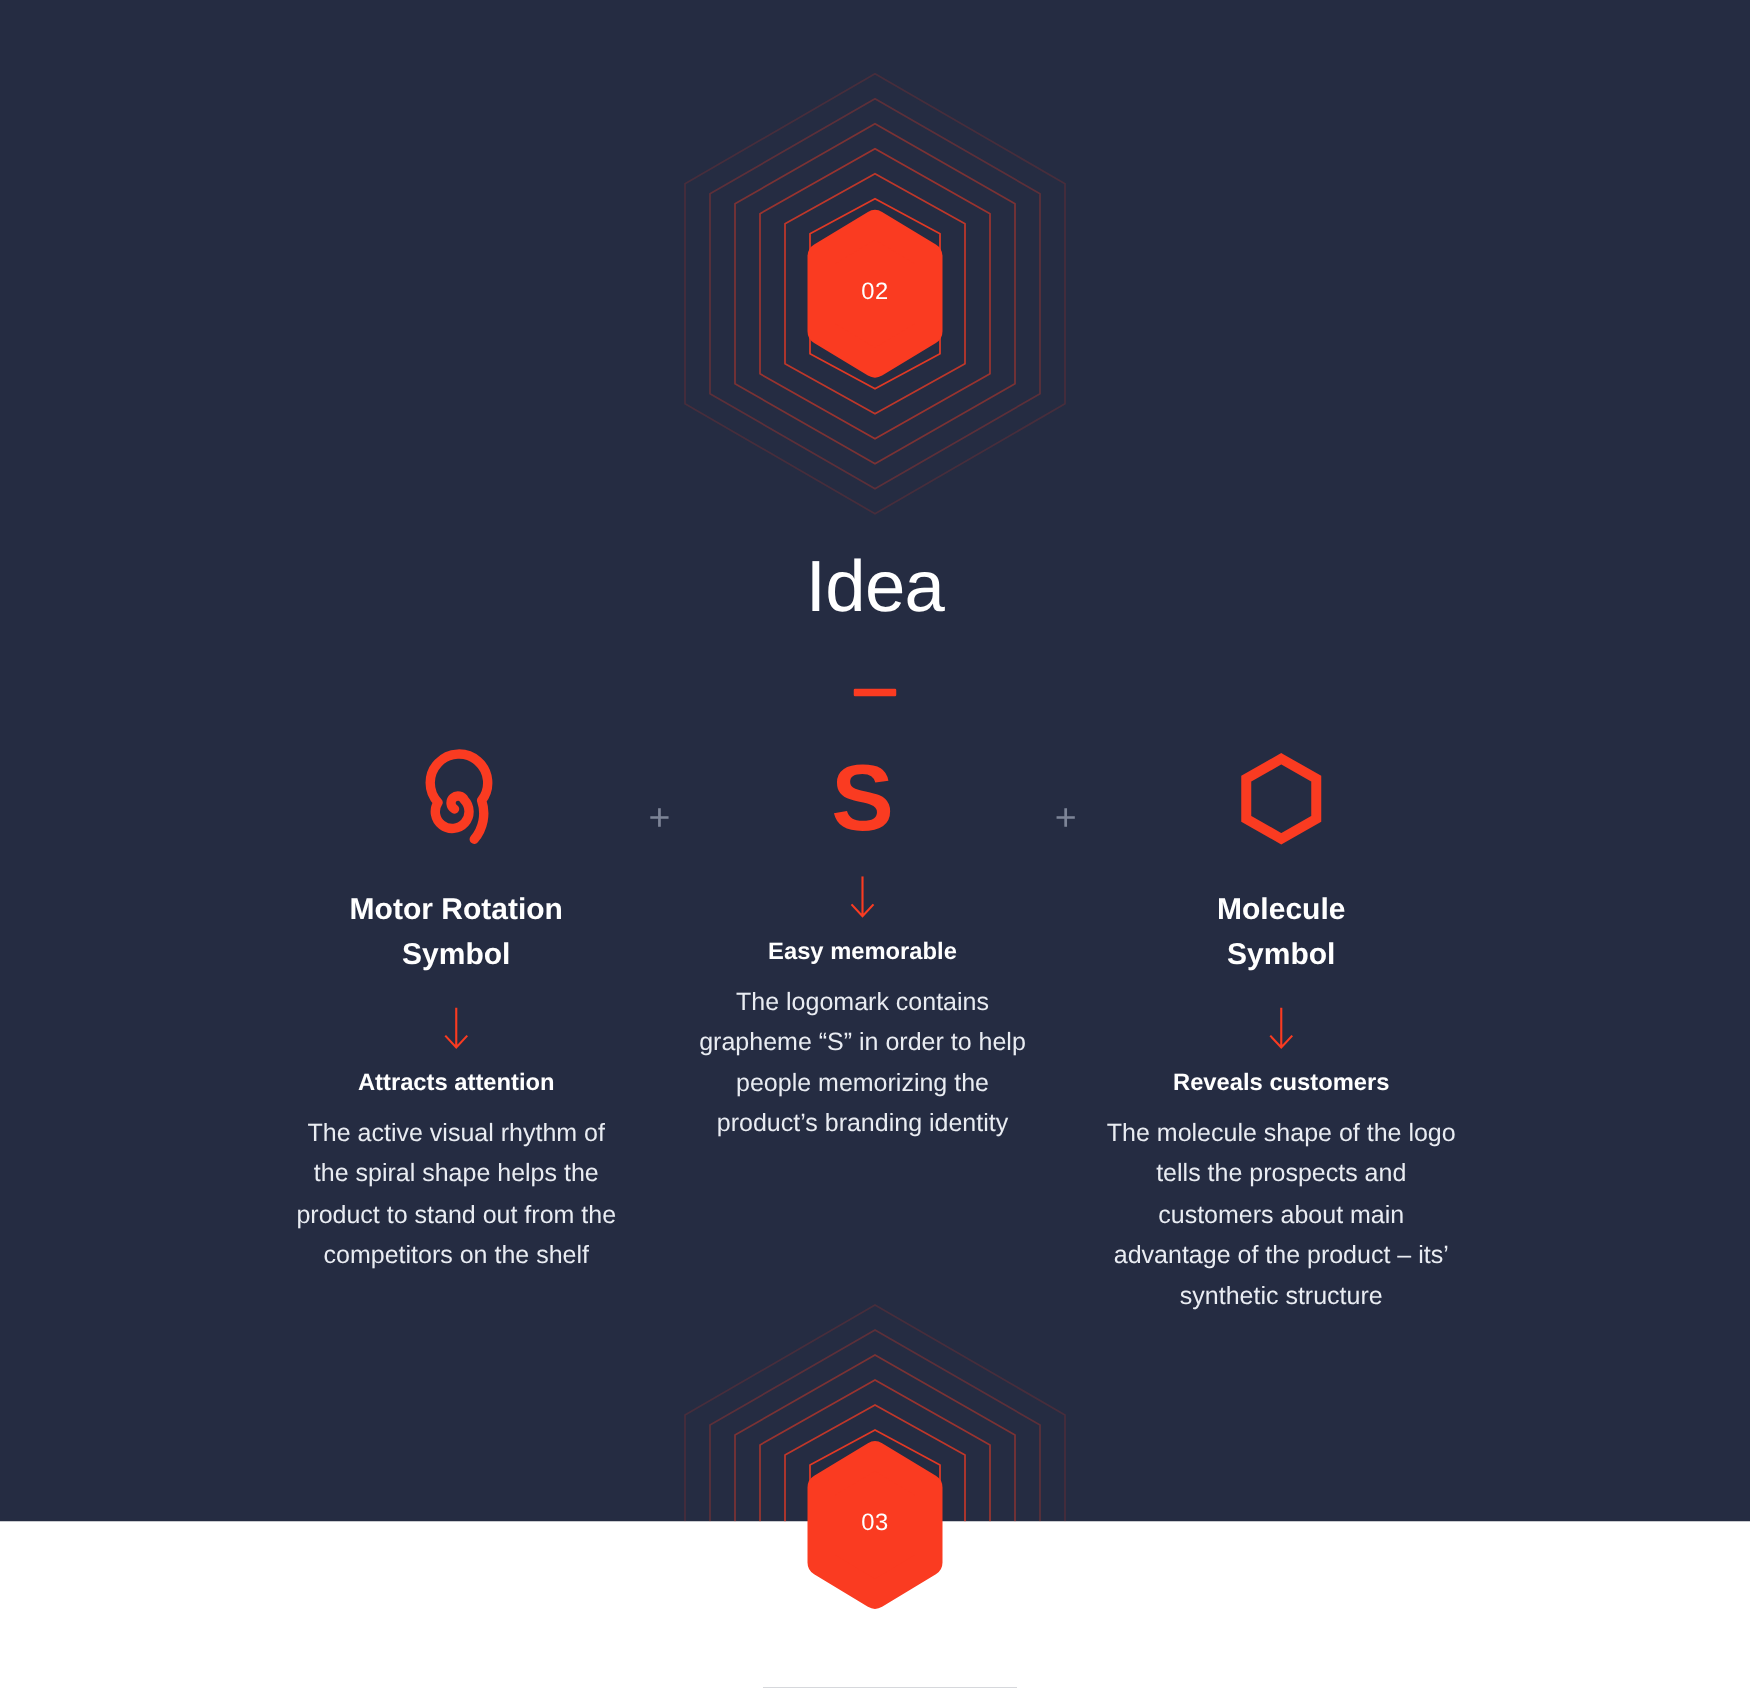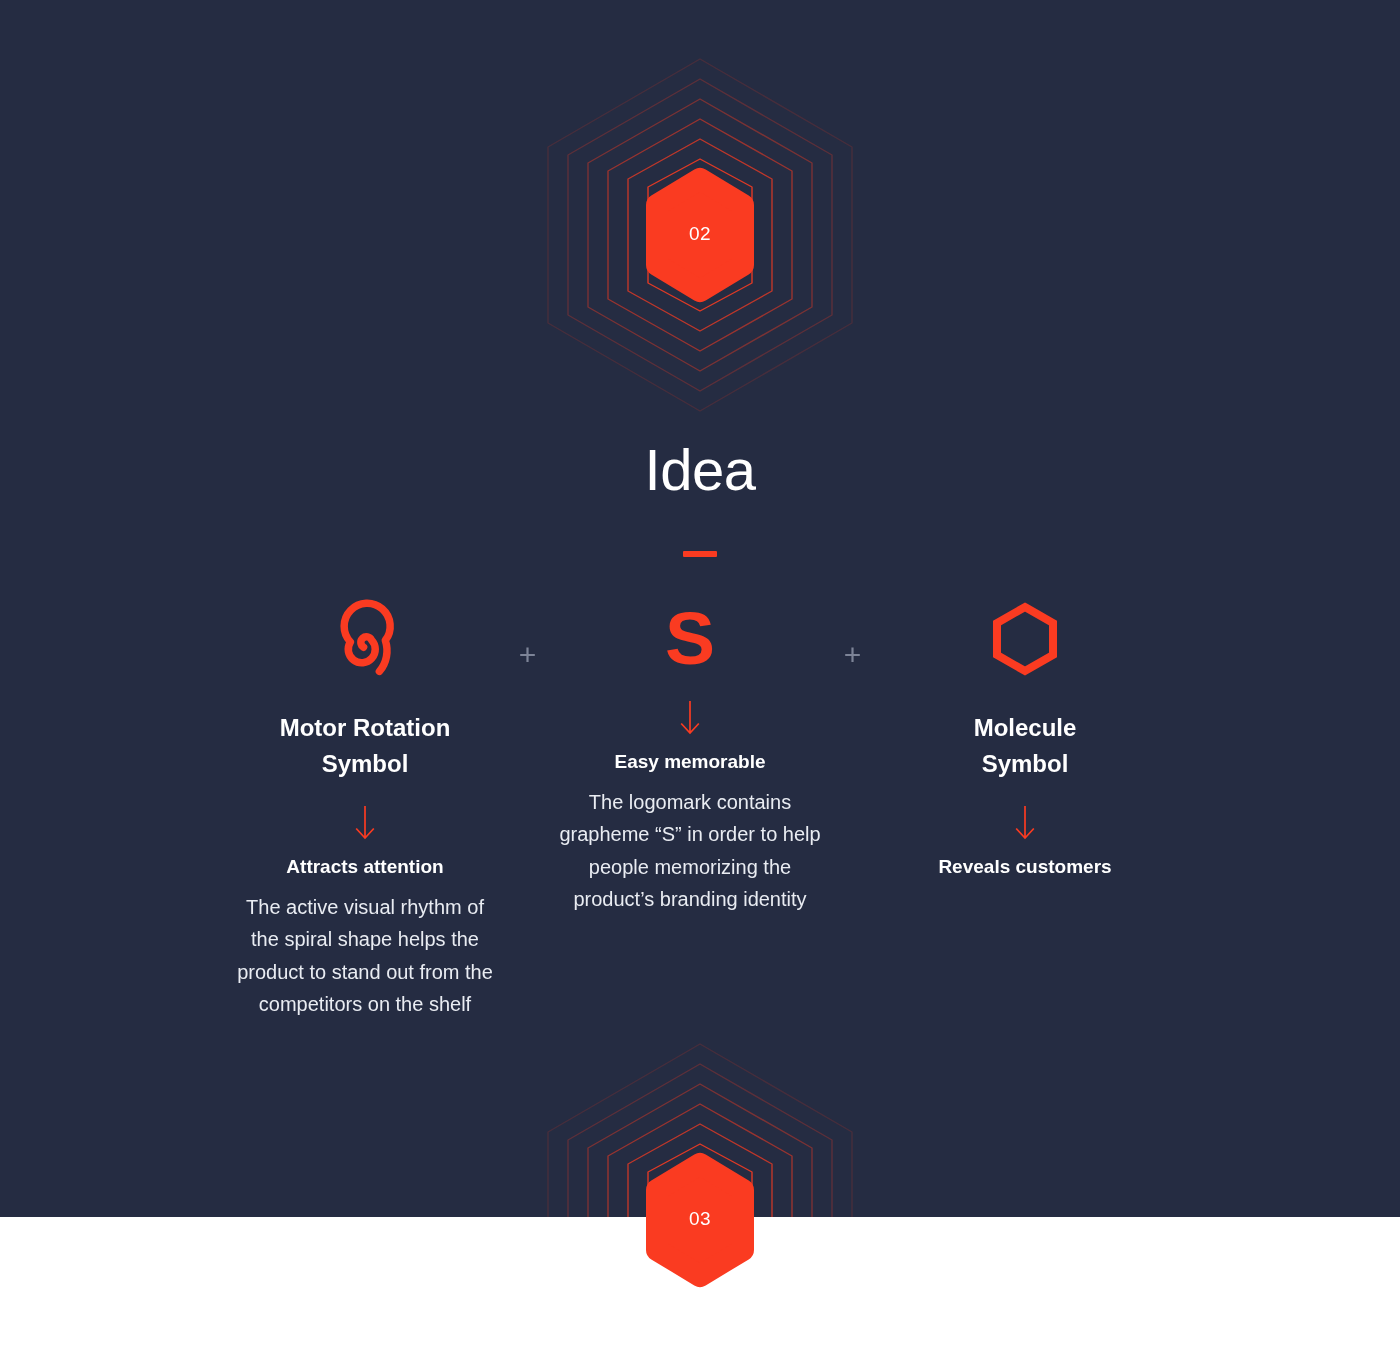--- a/index.html
+++ b/index.html
@@ -228,20 +228,21 @@
           </svg>
         </div>
         <div class="col-title">Molecule
 Symbol</div>
         <div class="arrow-wrap">
           <svg width="24" height="34" viewBox="0 0 24 34">
             <path d="M12 0 L12 31 M3.2 22.5 L12 32 L20.8 22.5" fill="none" stroke="#FA3B21" stroke-width="1.7" stroke-linecap="butt" stroke-linejoin="miter"></path>
           </svg>
         </div>
         <div class="col-sub">Reveals customers</div>
+        <div class="col-body">The molecule shape of the logo tells the prospects and customers about main advantage of the product – its’ synthetic structure</div>
       </div>
 
     </div>
 
     <div class="hex-cluster bottom">
       <svg viewBox="0 0 400 400" aria-hidden="true">
         <g fill="none" stroke="#FA3B21" stroke-linejoin="round">
           <path d="M200 24 L352 112 L352 288 L200 376 L48 288 L48 112 Z" stroke-opacity="0.16" stroke-width="1.4"></path>
           <path d="M200 44 L332 120 L332 280 L200 356 L68 280 L68 120 Z" stroke-opacity="0.26" stroke-width="1.4"></path>
           <path d="M200 64 L312 128 L312 272 L200 336 L88 272 L88 128 Z" stroke-opacity="0.40" stroke-width="1.4"></path>

